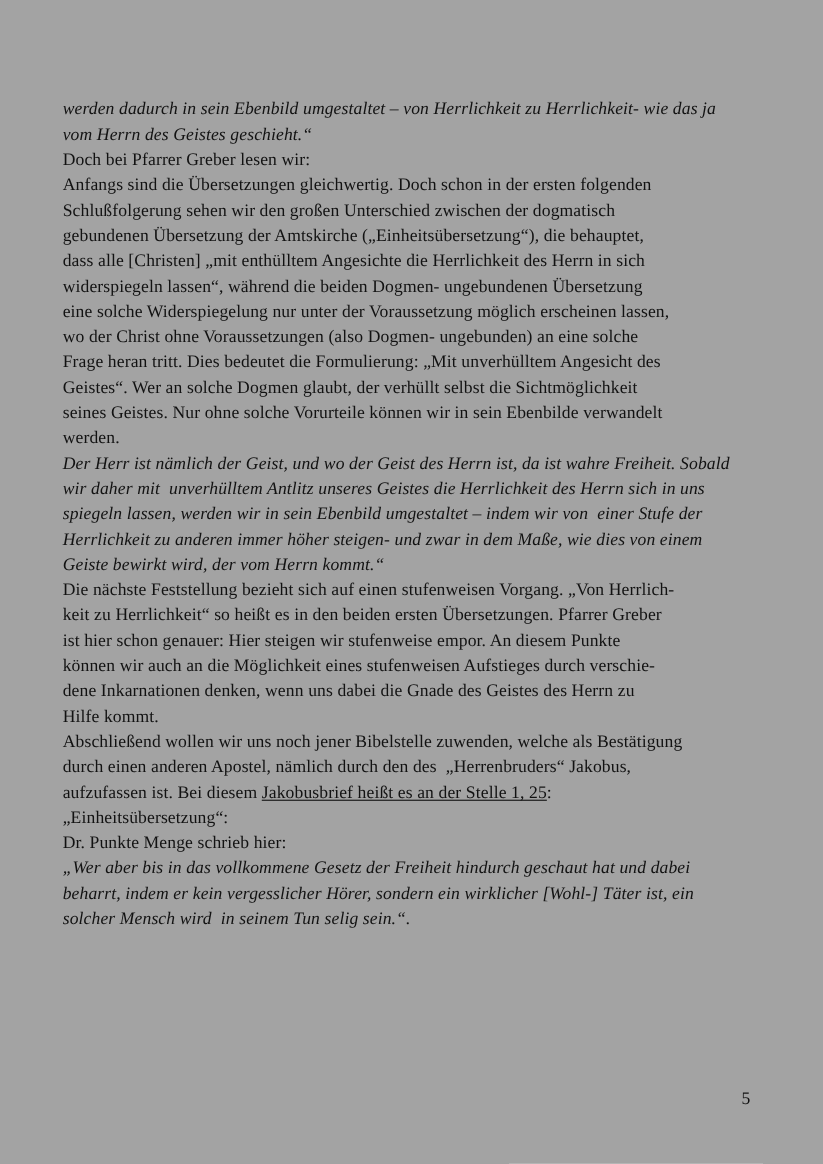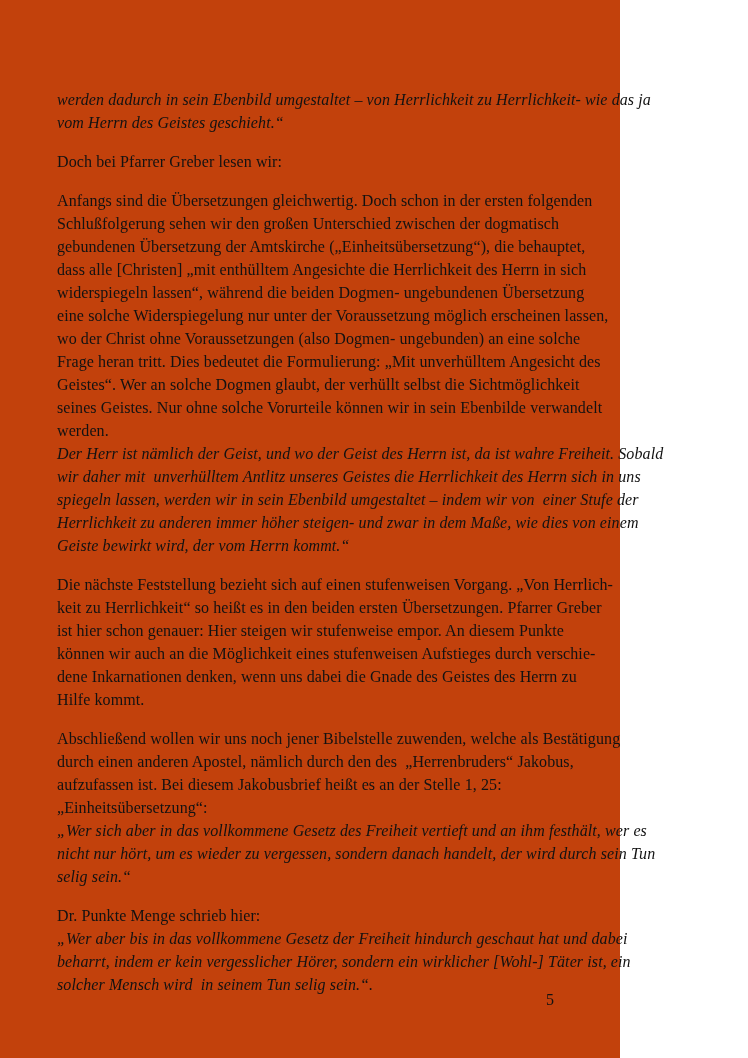--- a/index.html
+++ b/index.html
@@ -11,45 +11,45 @@
     width: 748px;
     height: 1058px;
     position: relative;
     overflow: hidden;
     font-family: "Liberation Serif", serif;
     color: #121212;
   }
   .page {
     position: absolute;
     top: 0; left: 0;
-    width: 620px;
+    width: 748px;
     height: 1058px;
-    background: #c2410c;
+    background: #a3a3a3;
   }
   .text-body {
     position: absolute;
     top: 88px;
     left: 57px;
     width: 660px;
   }
   .block {
     margin: 0;
     padding: 0;
     font-size: 16px;
     line-height: 23px;
     white-space: pre;           
     letter-spacing: 0.1px;
   }
   .block.gap {
-    margin-top: 16px;           
   }
   .italic {
     font-style: italic;
   }
   .underline {
+    text-decoration: underline;
     text-underline-offset: 2px;
   }
   .page-number {
     position: absolute;
     top: 988px;
     right: 66px;
     font-size: 16px;
     line-height: 23px;
   }
 </style>
@@ -80,22 +80,19 @@
       <p class="block gap">Die nächste Feststellung bezieht sich auf einen stufenweisen Vorgang. „Von Herrlich-
 keit zu Herrlichkeit“ so heißt es in den beiden ersten Übersetzungen. Pfarrer Greber
 ist hier schon genauer: Hier steigen wir stufenweise empor. An diesem Punkte
 können wir auch an die Möglichkeit eines stufenweisen Aufstieges durch verschie-
 dene Inkarnationen denken, wenn uns dabei die Gnade des Geistes des Herrn zu
 Hilfe kommt.</p>
       <p class="block gap"><span>Abschließend wollen wir uns noch jener Bibelstelle zuwenden, welche als Bestätigung
 durch einen anderen Apostel, nämlich durch den des  „Herrenbruders“ Jakobus,
 aufzufassen ist. Bei diesem </span><span class="underline">Jakobusbrief heißt es an der Stelle 1, 25</span><span>:
 „Einheitsübersetzung“:</span></p>
-      <p class="block italic">„Wer sich aber in das vollkommene Gesetz des Freiheit vertieft und an ihm festhält, wer es
-nicht nur hört, um es wieder zu vergessen, sondern danach handelt, der wird durch sein Tun
-selig sein.“</p>
       <p class="block gap">Dr. Punkte Menge schrieb hier:</p>
       <p class="block italic">„Wer aber bis in das vollkommene Gesetz der Freiheit hindurch geschaut hat und dabei
 beharrt, indem er kein vergesslicher Hörer, sondern ein wirklicher [Wohl-] Täter ist, ein
 solcher Mensch wird  in seinem Tun selig sein.“.</p>
     </div>
   <div class="page-number">5</div>
 </div>
 
 </body></html>

